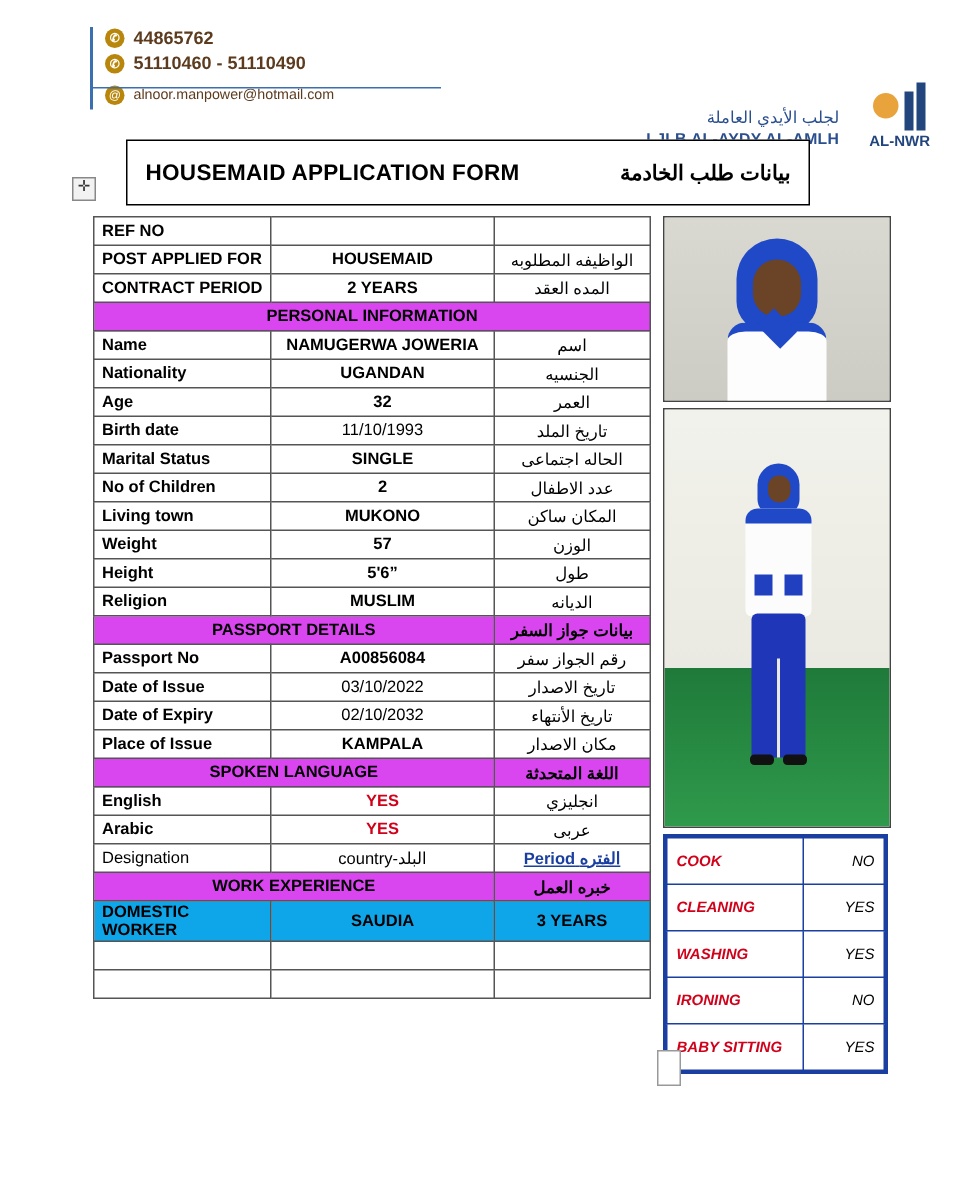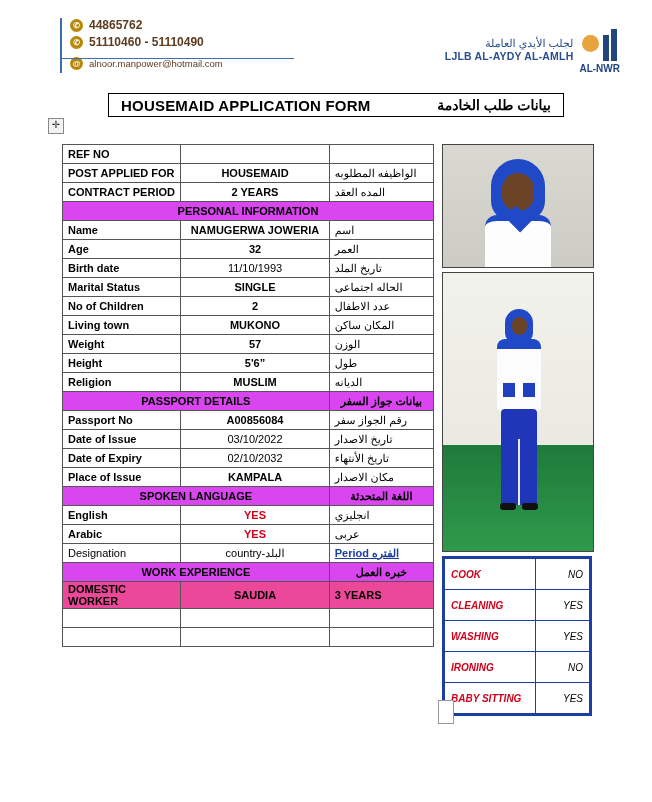--- a/index.html
+++ b/index.html
@@ -33,22 +33,22 @@
     width:13px;height:13px;border-radius:50%;
     background:#b8860b;color:#fff;font-size:8px;
     display:inline-flex;align-items:center;justify-content:center;
     flex:0 0 auto;
   }
   .contact-sep{
     position:absolute;left:0;top:40px;width:232px;height:1px;background:#3b6fb0;
   }
   
   .brand{
-    position:absolute;right:0;top:2px;width:300px;height:60px;
-    display:flex;align-items:center;justify-content:flex-end;gap:6px;
+    position:absolute;right:0;top:22px;width:300px;height:60px;
+    display:flex;align-items:flex-end;justify-content:flex-end;gap:20px;
   }
   .brand-text{
     text-align:right;line-height:1.25;
   }
   .brand-ar{font-size:11px;color:#2a4f8f;}
   .brand-en{font-size:10.5px;font-weight:bold;color:#2a4f8f;letter-spacing:.2px;}
   .brand-logo{
     display:flex;flex-direction:column;align-items:center;
   }
   .logo-glyph{
@@ -58,21 +58,21 @@
   .logo-glyph .b1{height:26px;}
   .logo-glyph .b2{height:32px;}
   .logo-sun{
     width:17px;height:17px;border-radius:50%;
     background:#e8a33d;margin-right:2px;align-self:center;
   }
   .logo-name{font-size:10px;font-weight:bold;color:#23457e;margin-top:2px;}
 
   
   .titlebar{
-    position:absolute;left:108px;top:93px;width:456px;height:24px;
+    position:absolute;left:84px;top:93px;width:456px;height:44px;
     border:1px solid #000;background:#fff;
     display:flex;align-items:center;justify-content:space-between;
     padding:0 12px;box-sizing:border-box;
   }
   .title-en{font-size:15px;font-weight:bold;letter-spacing:.2px;}
   .title-ar{font-size:14px;font-weight:bold;}
 
   
   .move-handle{
     position:absolute;left:48px;top:118px;width:14px;height:14px;
@@ -86,26 +86,26 @@
     border-collapse:collapse;
     font-size:11px;
   }
   .maintable td{
     border:1px solid #555;
     height:19px;padding:1px 5px;
     box-sizing:border-box;
   }
   .col-label{width:118px;font-weight:bold;}
   .col-value{width:148px;text-align:center;font-weight:bold;}
-  .col-ar{width:104px;}
+  .col-ar{width:104px;text-align:center;}
   .sec{
     background:#d946ef;font-weight:bold;text-align:center;
   }
   .red{color:#d0021b;font-weight:bold;}
-  .hl{background:#ec4899;font-weight:bold;}
+  .hl{background:#0ea5e9;font-weight:bold;}
   .underline-link{text-decoration:underline;color:#1a3fa0;font-weight:bold;}
   .tiny{font-size:10px;}
   .value-plain{font-weight:normal;}
 
   
   .photo-head{
     position:absolute;left:442px;top:144px;width:150px;height:122px;
     border:1px solid #444;overflow:hidden;background:#e9e9e4;
   }
   .photo-full{
@@ -229,20 +229,25 @@
       </tr>
 
       <tr>
         <td class="sec" colspan="3">PERSONAL INFORMATION</td>
       </tr>
 
       <tr>
         <td class="col-label">Name</td>
         <td class="col-value">NAMUGERWA JOWERIA</td>
         <td class="col-ar">اسم</td>
+      </tr>
+      <tr>
+        <td class="col-label">Nationality</td>
+        <td class="col-value">UGANDAN</td>
+        <td class="col-ar">الجنسيه</td>
       </tr>
       <tr>
         <td class="col-label">Age</td>
         <td class="col-value">32</td>
         <td class="col-ar">العمر</td>
       </tr>
       <tr>
         <td class="col-label">Birth date</td>
         <td class="col-value value-plain">11/10/1993</td>
         <td class="col-ar">تاريخ الملد</td>

